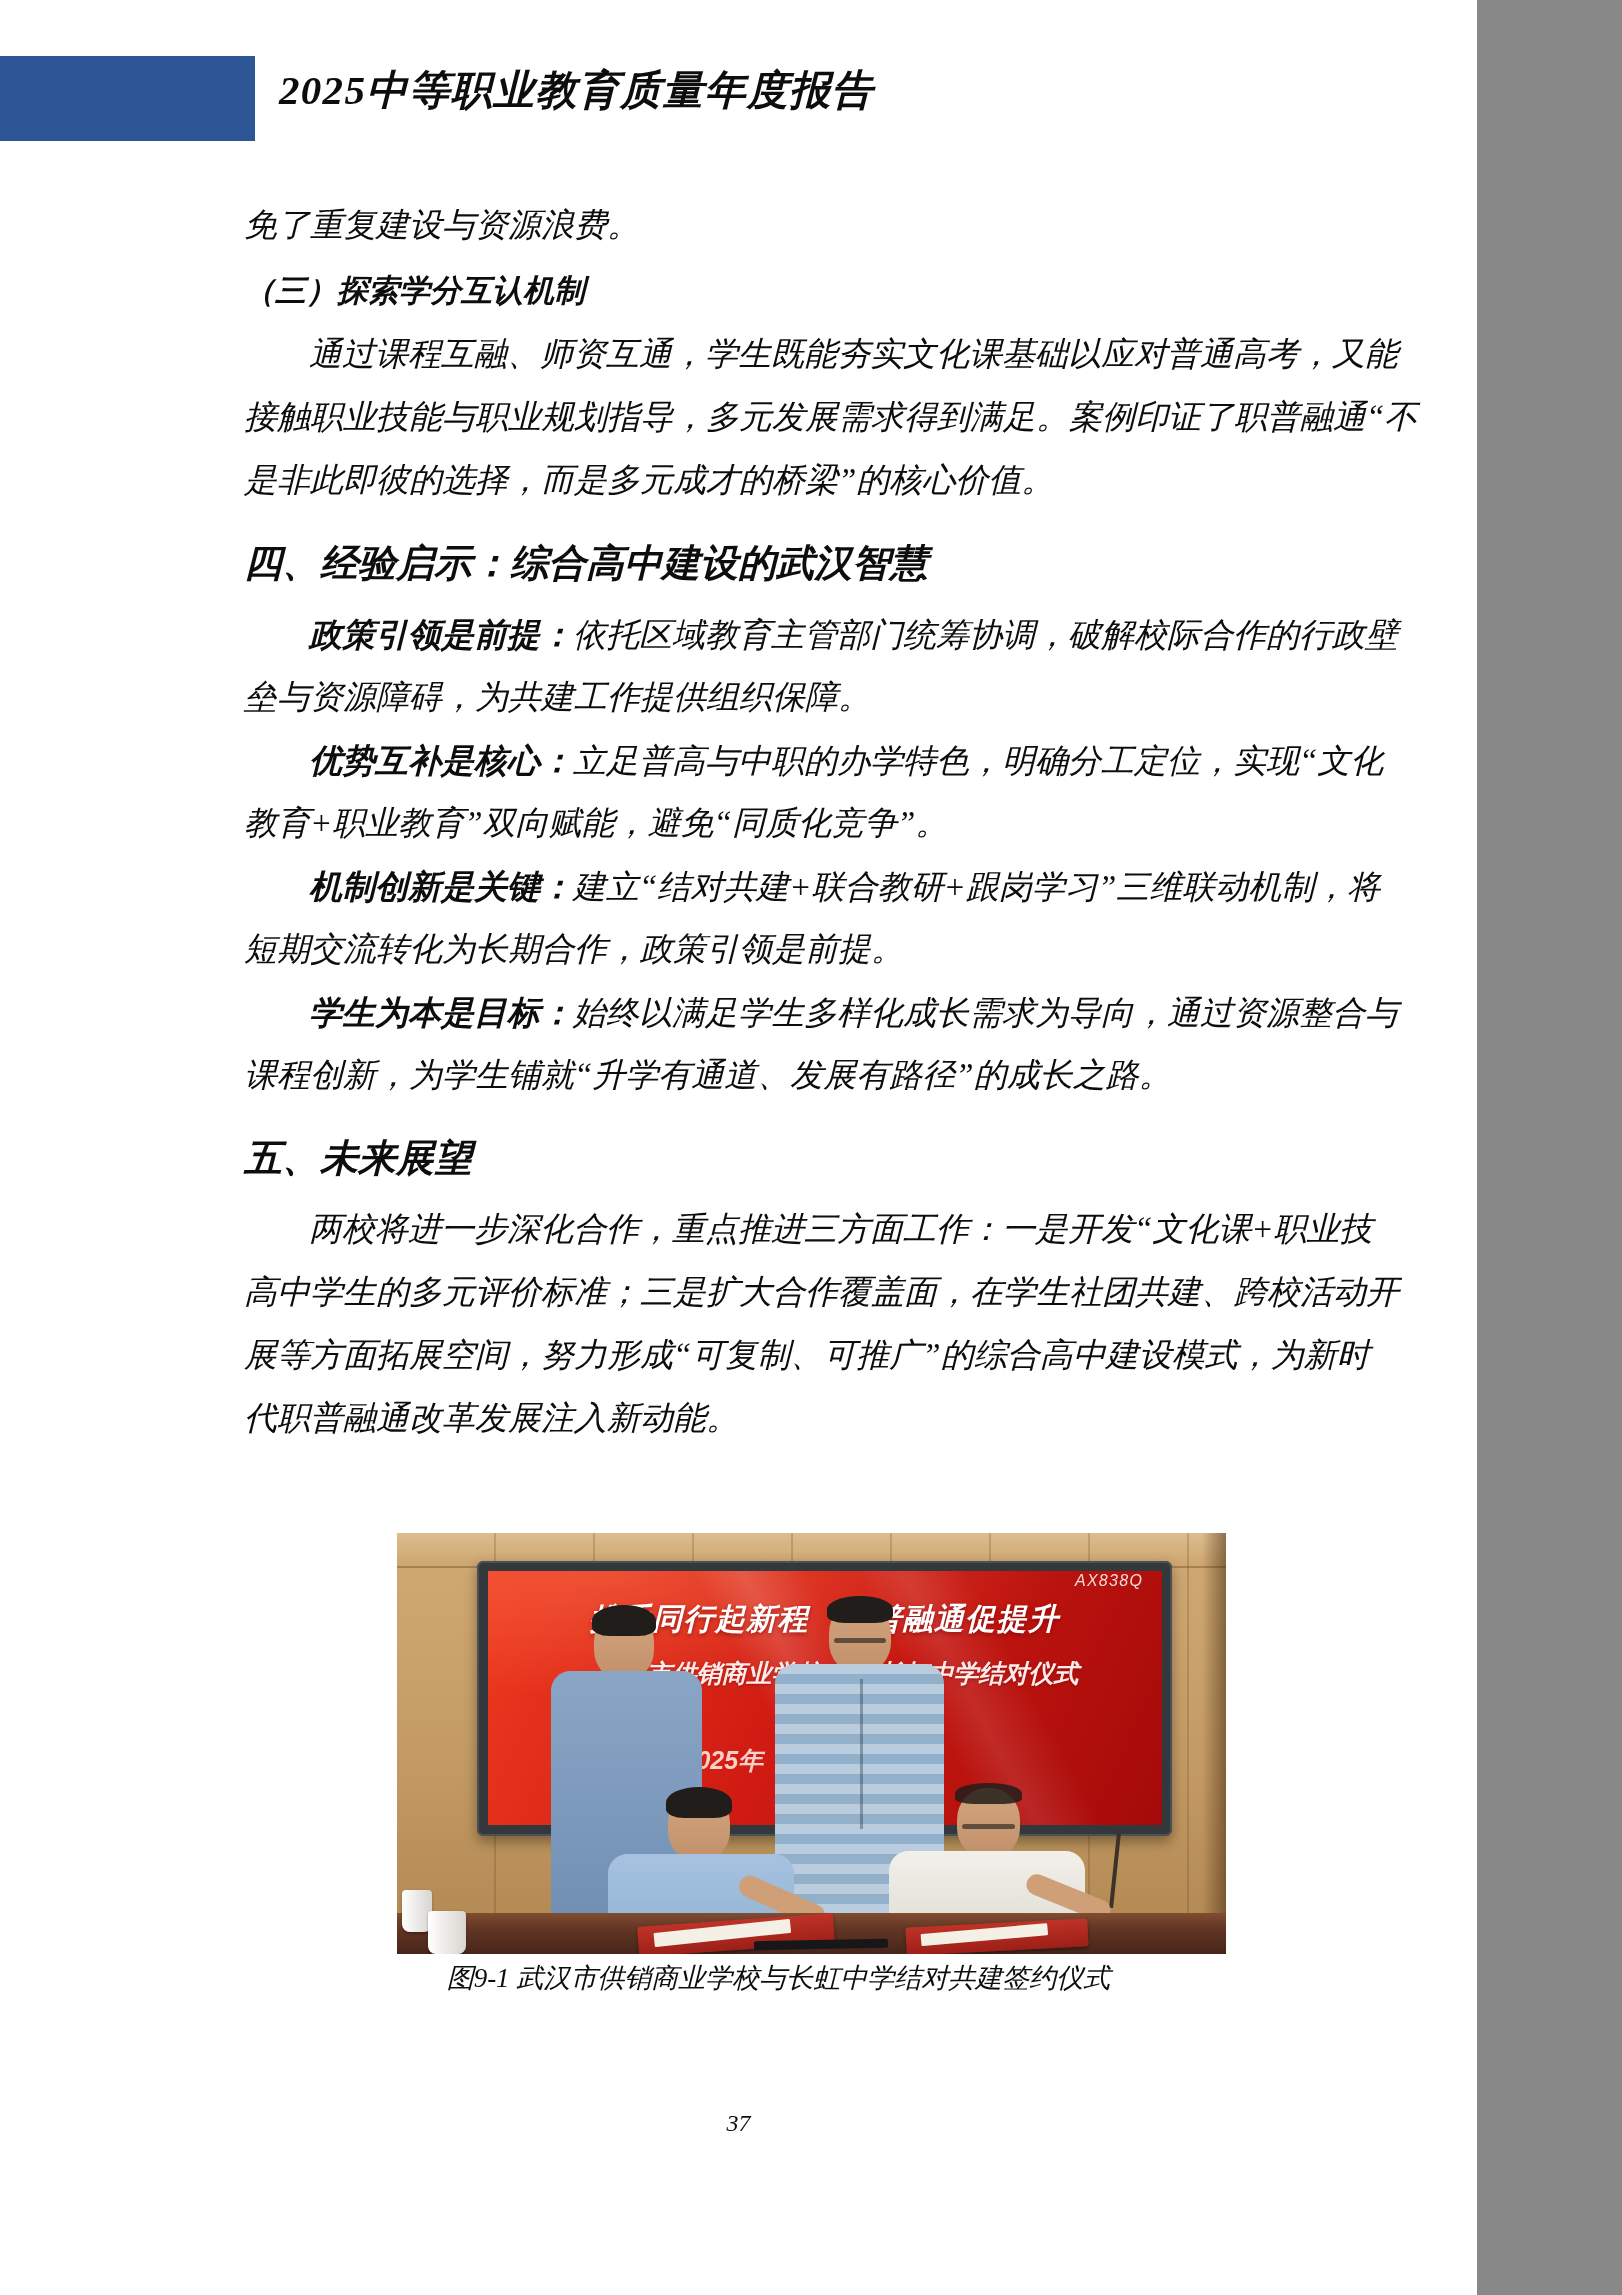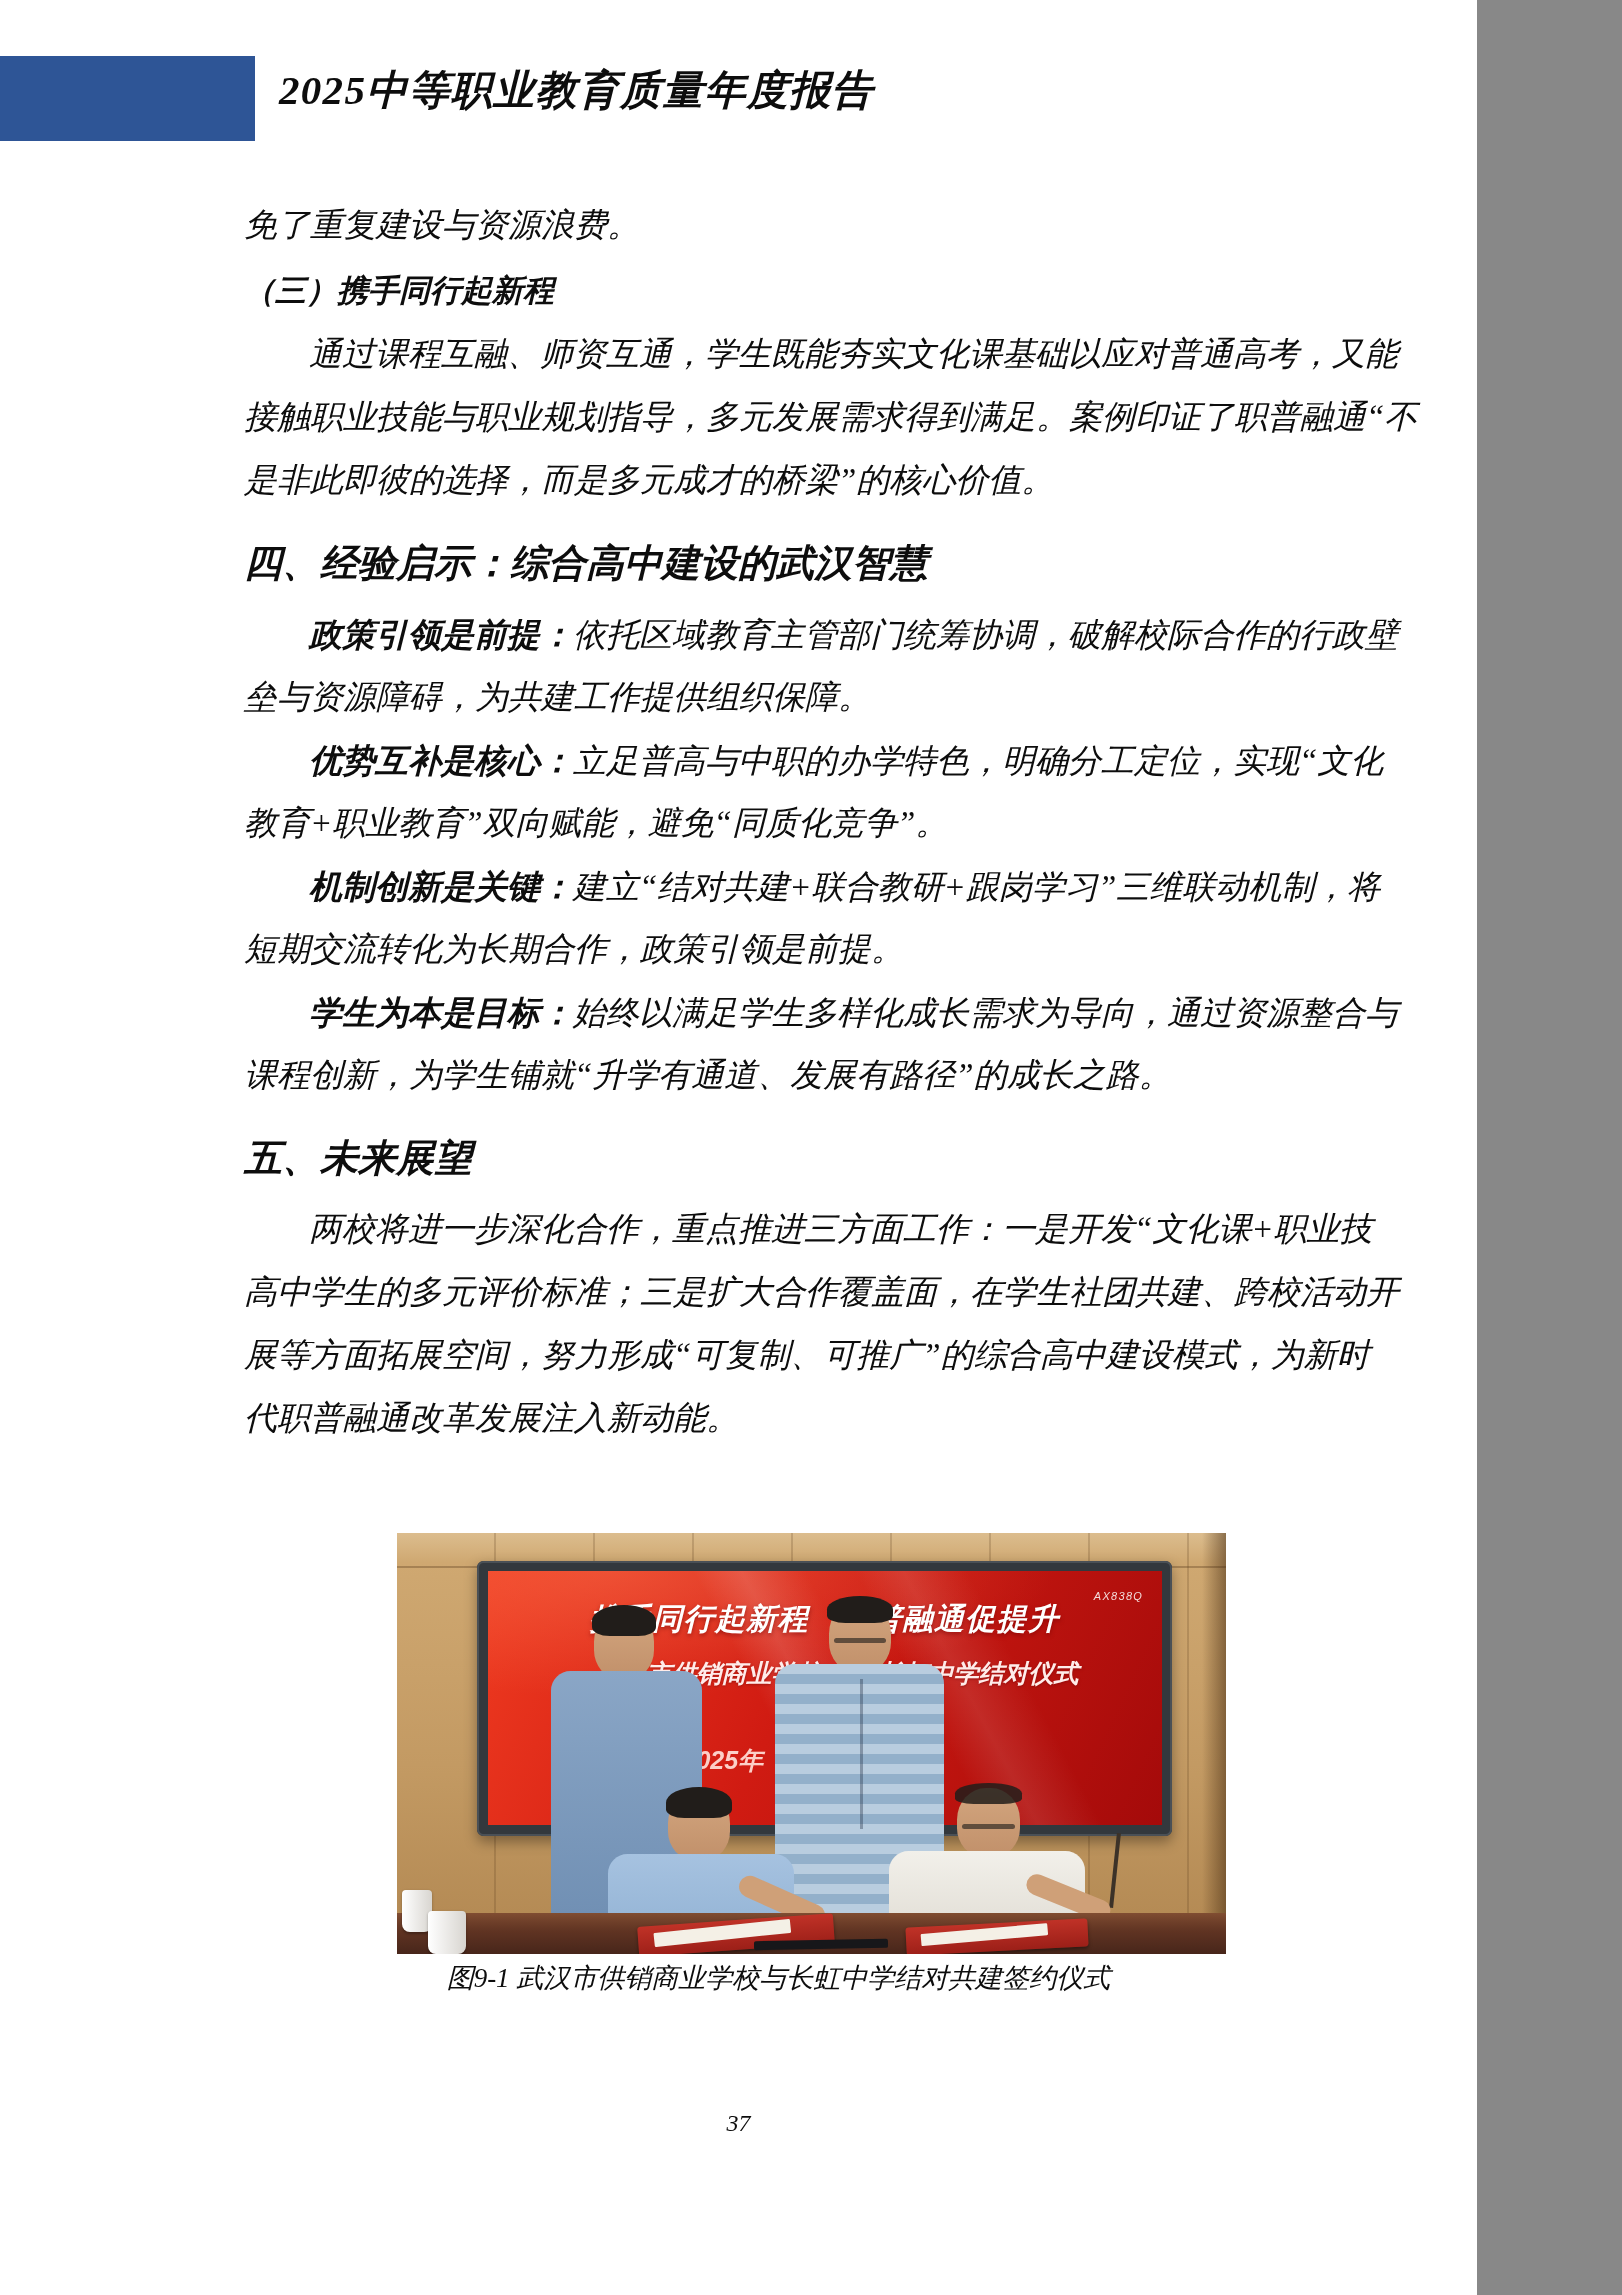--- a/index.html
+++ b/index.html
@@ -47,21 +47,21 @@
   .slogan{position:relative;margin-top:27.5px;text-align:center;color:#ffffff;font-weight:700;
           font-size:30px;letter-spacing:1.3px;white-space:nowrap;
           font-family:"Liberation Sans","DejaVu Sans",sans-serif;
           text-shadow:0 2px 4.6px rgba(110,0,0,.55);}
   .banner-seg{position:absolute;color:#ffecea;font-weight:700;font-size:25px;white-space:nowrap;
           font-family:"Liberation Sans","DejaVu Sans",sans-serif;text-shadow:0 1.3px 2.6px rgba(110,0,0,.5);}
   .banner-left{left:134px;top:86px;}
   .banner-right{left:366px;top:86px;}
   .screen-date{position:absolute;left:195px;top:173px;font-size:25px;font-weight:700;
           color:#ffd9d2;opacity:.95;font-family:"Liberation Sans","DejaVu Sans",sans-serif;}
-  .brand{position:absolute;right:18.3px;top:19px;font-size:11px;color:#fff;opacity:.85;
+  .brand{position:absolute;right:18.3px;top:1px;font-size:16px;color:#fff;opacity:.85;
           font-family:"Liberation Sans","DejaVu Sans",sans-serif;letter-spacing:1.3px;}
   .cable{position:absolute;left:716px;top:300px;width:3.9px;height:75px;background:#3c3228;
           transform:rotate(6deg);z-index:1;}
 
   .person{position:absolute;z-index:2;}
   .head{position:absolute;background:linear-gradient(180deg,#d3a67f,#c1906a);
         border-radius:46% 46% 42% 42%;}
   .hair{position:absolute;left:-2px;top:-5.2px;width:106%;height:46%;background:#211d1a;
         border-radius:50% 50% 28% 28%;}
   .glasses{position:absolute;left:8%;top:52%;width:84%;height:5.2px;background:rgba(40,35,30,.65);
@@ -91,21 +91,21 @@
 <body>
 
 <div class="page">
 
   <div class="bar bar-left"></div>
   <div class="bar bar-right"></div>
   <div class="doc-title">2025中等职业教育质量年度报告</div>
 
   <div class="doc">
       <div class="line"><span>免了重复建设与资源浪费。</span></div>
-      <div class="line h3"><span>（三）携手同行起新程</span></div>
+      <div class="line h3"><span>（三）探索学分互认机制</span></div>
       <div class="line indent"><span>通过课程互融、师资互通，学生既能夯实文化课基础以应对普通高考，又能</span></div>
       <div class="line"><span>接触职业技能与职业规划指导，多元发展需求得到满足。案例印证了职普融通“不</span></div>
       <div class="line"><span>是非此即彼的选择，而是多元成才的桥梁”的核心价值。</span></div>
       <div class="line h2"><span>四、经验启示：综合高中建设的武汉智慧</span></div>
       <div class="line indent"><span class="lead">政策引领是前提：</span><span>依托区域教育主管部门统筹协调，破解校际合作的行政壁</span></div>
       <div class="line"><span>垒与资源障碍，为共建工作提供组织保障。</span></div>
       <div class="line indent"><span class="lead">优势互补是核心：</span><span>立足普高与中职的办学特色，明确分工定位，实现“文化</span></div>
       <div class="line"><span>教育+职业教育”双向赋能，避免“同质化竞争”。</span></div>
       <div class="line indent"><span class="lead">机制创新是关键：</span><span>建立“结对共建+联合教研+跟岗学习”三维联动机制，将</span></div>
       <div class="line"><span>短期交流转化为长期合作，政策引领是前提。</span></div>

